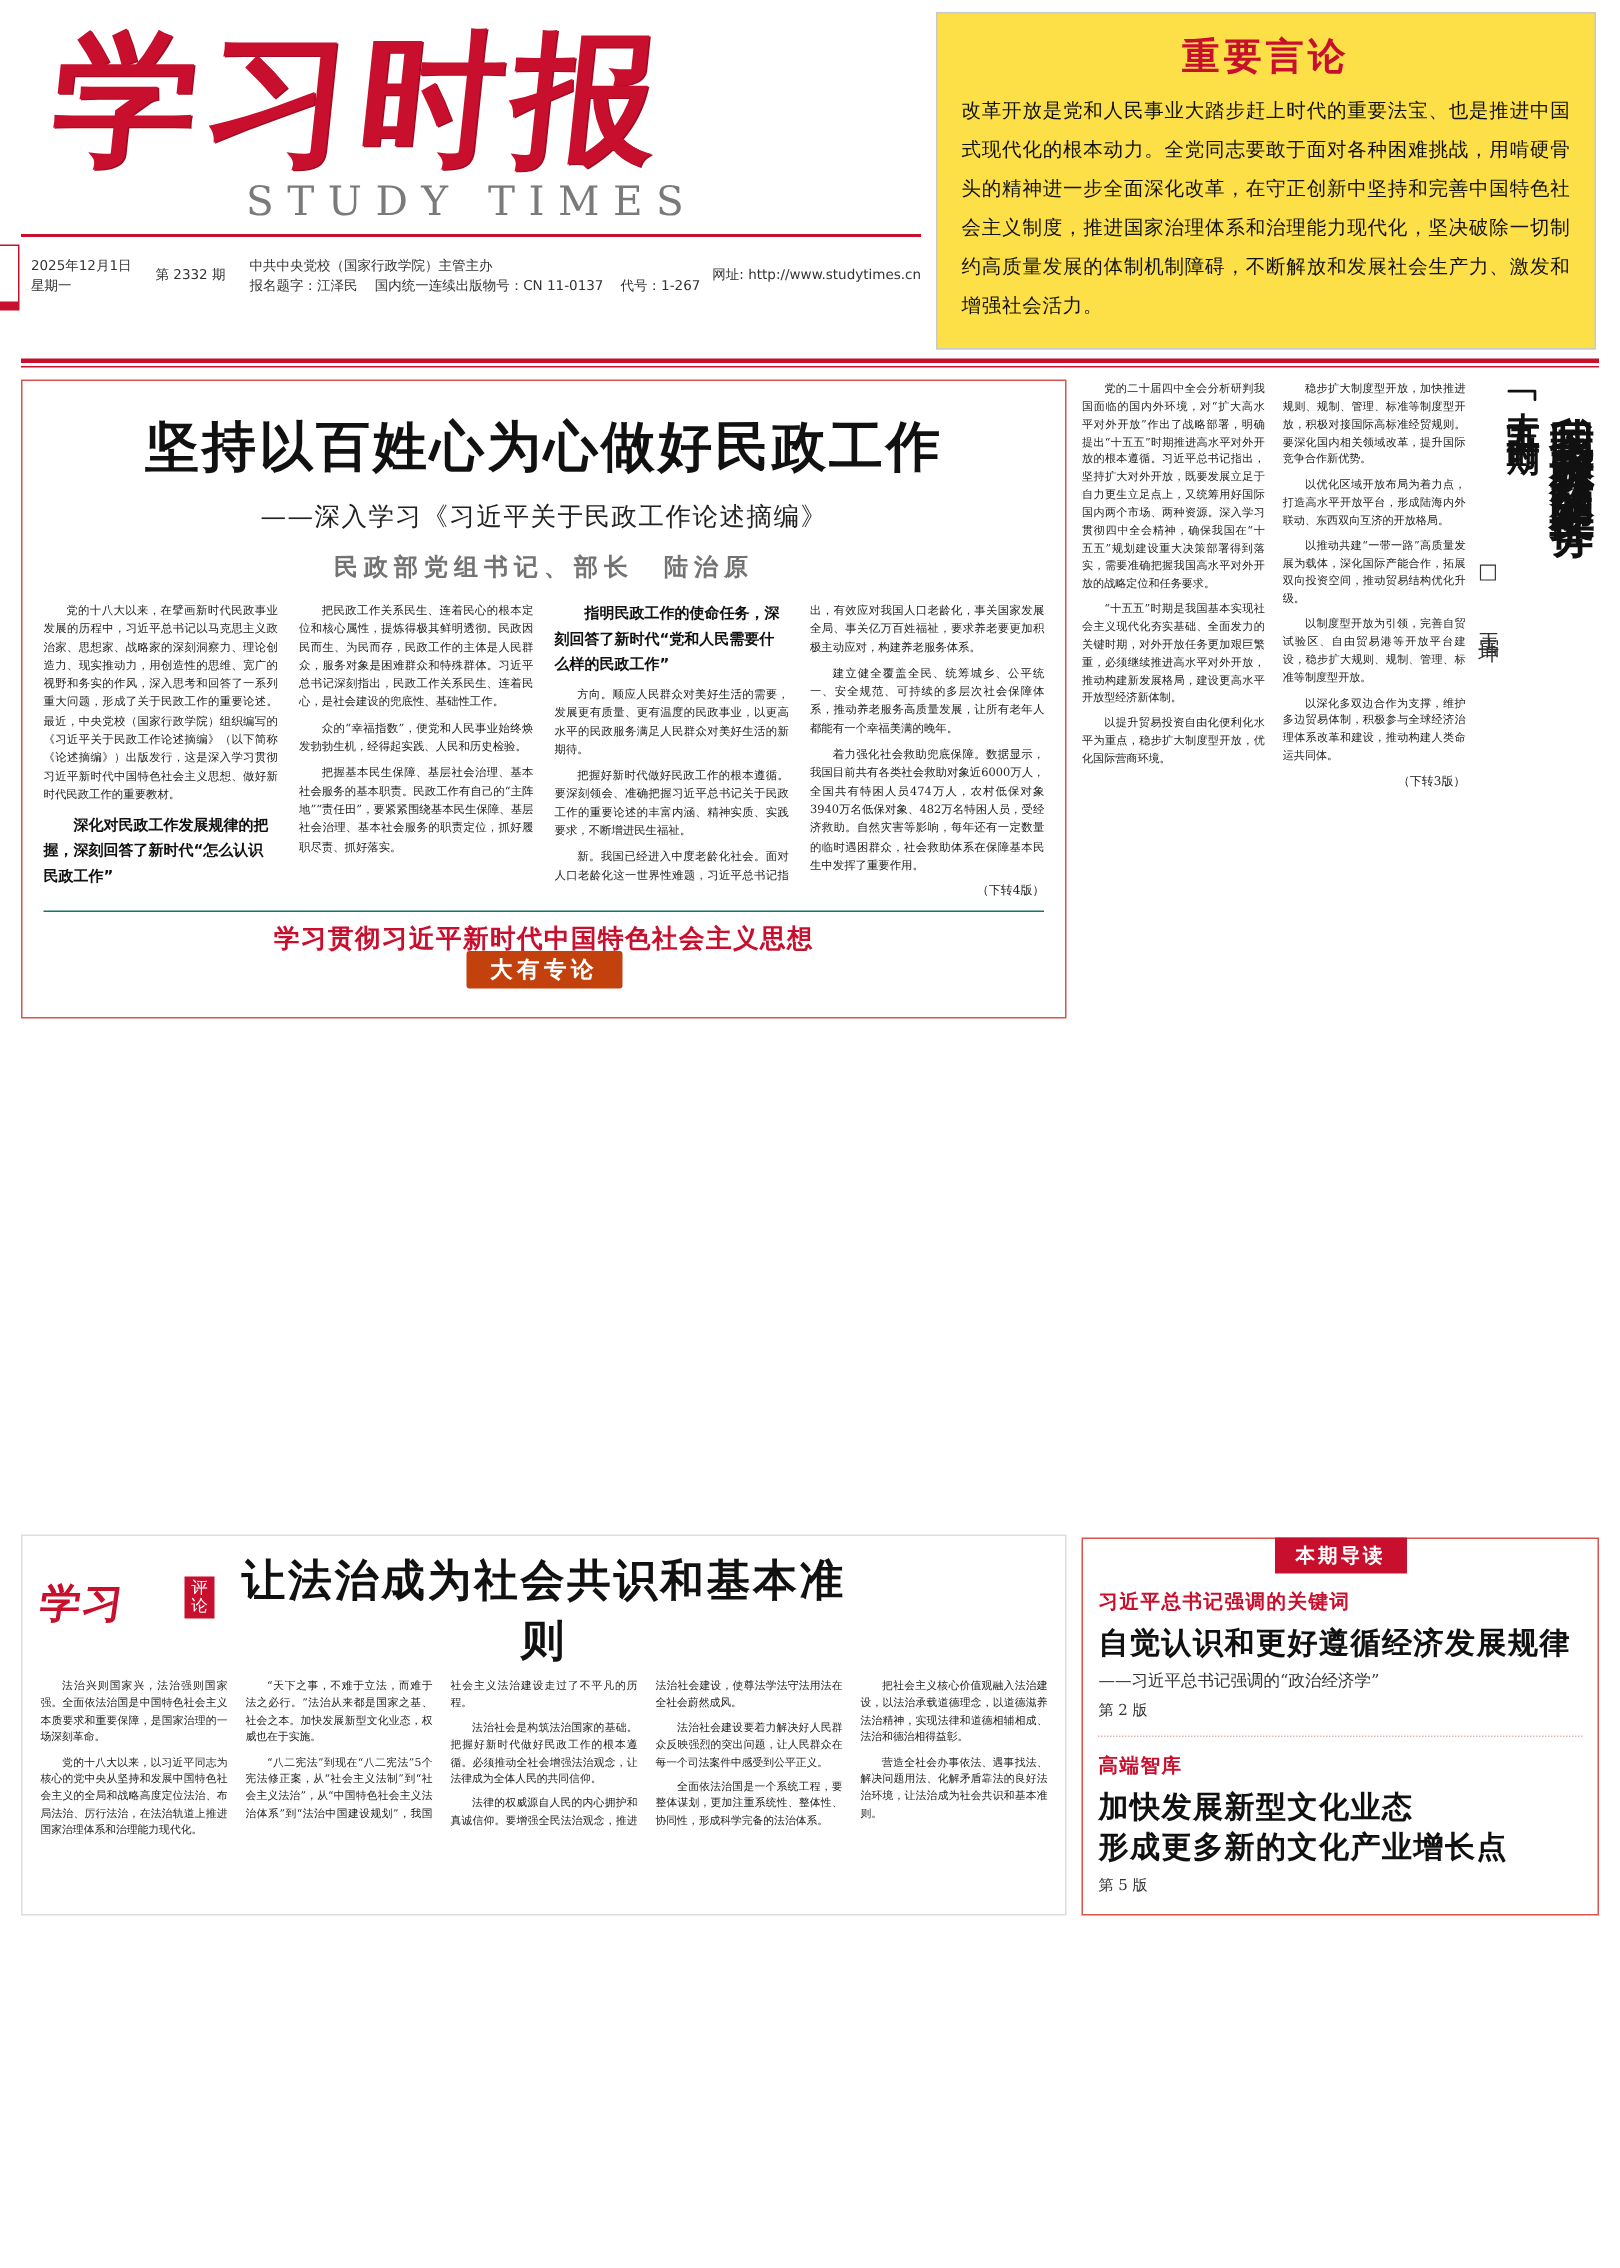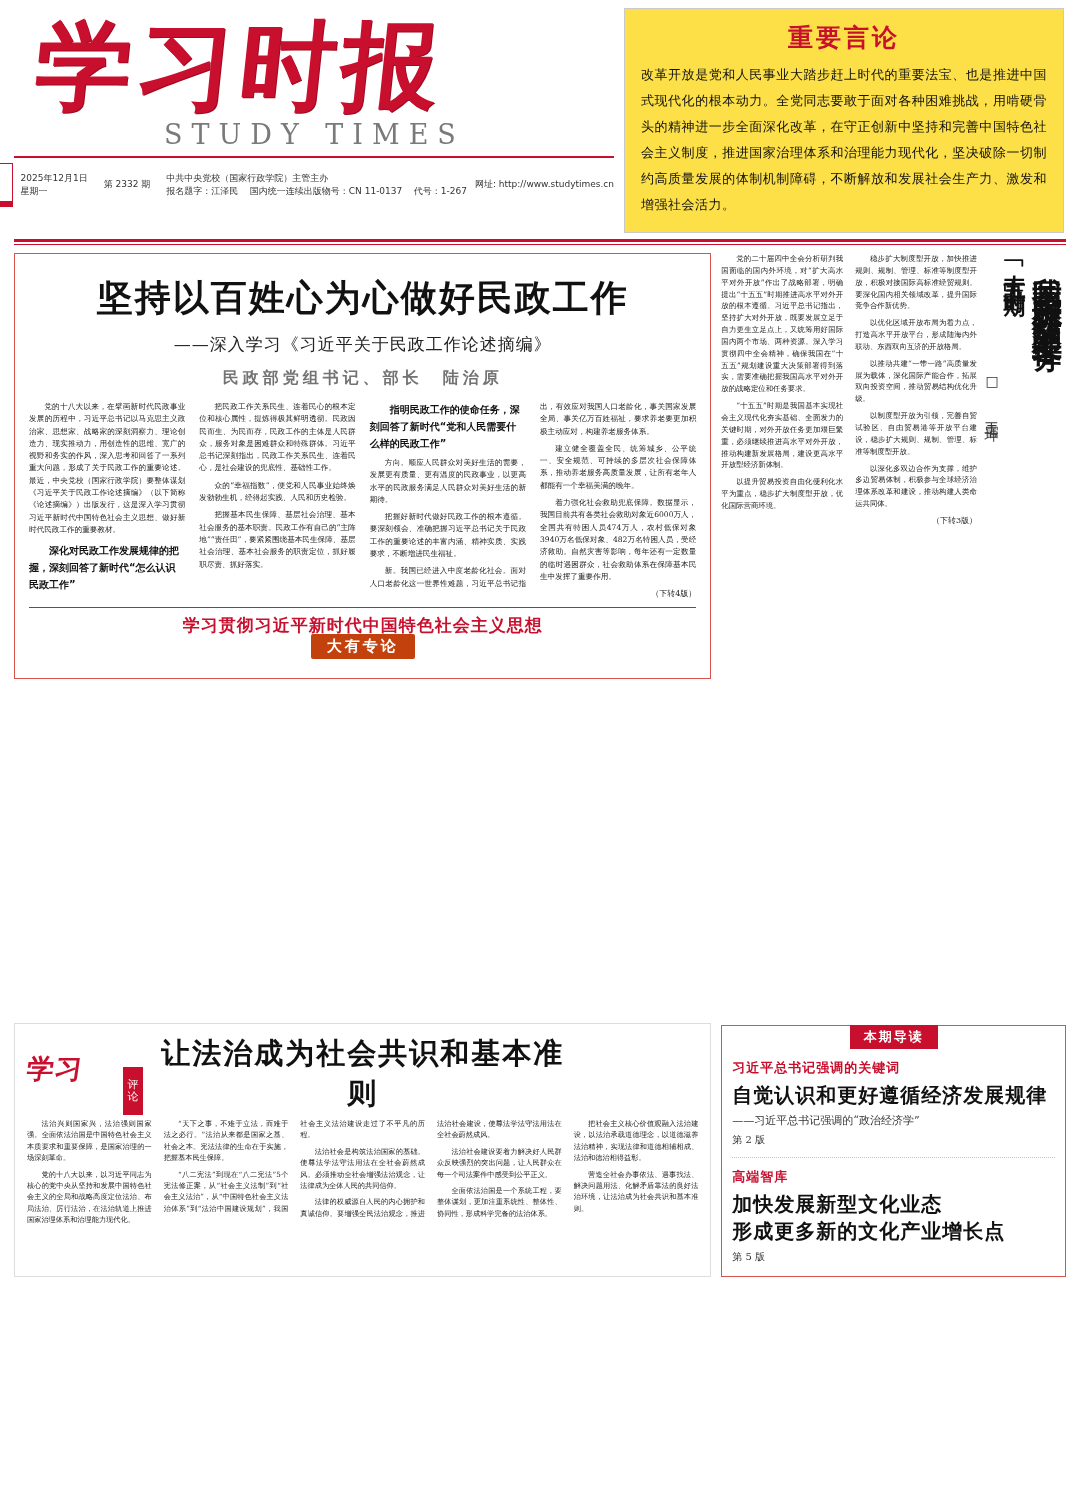--- a/index.html
+++ b/index.html
@@ -120,22 +120,22 @@
 
   .comment-head{display:flex;align-items:center;gap:10px;margin-bottom:4px;}
   .comment-logo{
     width:120px;height:46px;position:relative;flex:none;
   }
   .comment-logo .xx{
     color:#c8102e;font-family:"DejaVu Serif","Liberation Serif",serif;font-weight:bold;
     font-size:27px;transform:skewX(-8deg);display:inline-block;letter-spacing:1px;
   }
   .comment-logo .pl{
-    position:absolute;right:4px;top:16px;background:#c8102e;color:#fff;font-size:11px;
-    padding:12px 3px;line-height:1.1;width:14px;text-align:center;font-family:"DejaVu Serif",serif;
+    position:absolute;right:4px;top:0;background:#c8102e;color:#fff;font-size:11px;
+    padding:2px 3px;line-height:1.1;width:14px;text-align:center;font-family:"DejaVu Serif",serif;
   }
   .comment-title{
     flex:1;text-align:center;font-family:"DejaVu Serif","Liberation Serif",serif;
     font-size:29px;font-weight:bold;letter-spacing:2px;color:#111;
   }
   .comment-byline{
     text-align:center;font-family:"DejaVu Serif","Liberation Serif",serif;font-size:12px;
     color:#111;margin:2px 0 8px;letter-spacing:2px;
   }
   .cols5{column-count:5;column-gap:12px;}
@@ -208,21 +208,21 @@
 
   <div class="main">
 
     <div class="col-left">
       <div class="lead-box">
         <div class="lead-title">坚持以百姓心为心做好民政工作</div>
         <div class="lead-sub">——深入学习《习近平关于民政工作论述摘编》</div>
         <div class="lead-author">民政部党组书记、部长　陆治原</div>
 
         <div class="cols4">
-          <p class="bodytext">党的十八大以来，在擘画新时代民政事业发展的历程中，习近平总书记以马克思主义政治家、思想家、战略家的深刻洞察力、理论创造力、现实推动力，用创造性的思维、宽广的视野和务实的作风，深入思考和回答了一系列重大问题，形成了关于民政工作的重要论述。最近，中央党校（国家行政学院）要整体谋划《习近平关于民政工作论述摘编》（以下简称《论述摘编》）出版发行，这是深入学习贯彻习近平新时代中国特色社会主义思想、做好新时代民政工作的重要教材。</p>
+          <p class="bodytext">党的十八大以来，在擘画新时代民政事业发展的历程中，习近平总书记以马克思主义政治家、思想家、战略家的深刻洞察力、理论创造力、现实推动力，用创造性的思维、宽广的视野和务实的作风，深入思考和回答了一系列重大问题，形成了关于民政工作的重要论述。最近，中央党校（国家行政学院）组织编写的《习近平关于民政工作论述摘编》（以下简称《论述摘编》）出版发行，这是深入学习贯彻习近平新时代中国特色社会主义思想、做好新时代民政工作的重要教材。</p>
           <p class="inline-head">深化对民政工作发展规律的把握，深刻回答了新时代“怎么认识民政工作”</p>
           <p class="bodytext">把民政工作关系民生、连着民心的根本定位和核心属性，提炼得极其鲜明透彻。民政因民而生、为民而存，民政工作的主体是人民群众，服务对象是困难群众和特殊群体。习近平总书记深刻指出，民政工作关系民生、连着民心，是社会建设的兜底性、基础性工作。</p>
           <p class="bodytext">众的“幸福指数”，便党和人民事业始终焕发勃勃生机，经得起实践、人民和历史检验。</p>
           <p class="bodytext">把握基本民生保障、基层社会治理、基本社会服务的基本职责。民政工作有自己的“主阵地”“责任田”，要紧紧围绕基本民生保障、基层社会治理、基本社会服务的职责定位，抓好履职尽责、抓好落实。</p>
           <p class="inline-head">指明民政工作的使命任务，深刻回答了新时代“党和人民需要什么样的民政工作”</p>
           <p class="bodytext">方向。顺应人民群众对美好生活的需要，发展更有质量、更有温度的民政事业，以更高水平的民政服务满足人民群众对美好生活的新期待。</p>
           <p class="bodytext">把握好新时代做好民政工作的根本遵循。要深刻领会、准确把握习近平总书记关于民政工作的重要论述的丰富内涵、精神实质、实践要求，不断增进民生福祉。</p>
           <p class="bodytext">新。我国已经进入中度老龄化社会。面对人口老龄化这一世界性难题，习近平总书记指出，有效应对我国人口老龄化，事关国家发展全局、事关亿万百姓福祉，要求养老要更加积极主动应对，构建养老服务体系。</p>
           <p class="bodytext">建立健全覆盖全民、统筹城乡、公平统一、安全规范、可持续的多层次社会保障体系，推动养老服务高质量发展，让所有老年人都能有一个幸福美满的晚年。</p>
           <p class="bodytext">着力强化社会救助兜底保障。数据显示，我国目前共有各类社会救助对象近6000万人，全国共有特困人员474万人，农村低保对象3940万名低保对象、482万名特困人员，受经济救助。自然灾害等影响，每年还有一定数量的临时遇困群众，社会救助体系在保障基本民生中发挥了重要作用。</p>
@@ -264,23 +264,23 @@
         <div class="comment-logo">
           <span class="xx">学习</span>
           <span class="pl">评论</span>
         </div>
         <div class="comment-title">让法治成为社会共识和基本准则</div>
         <div style="width:120px;"></div>
       </div>
       <div class="cols5">
         <p class="bodytext">法治兴则国家兴，法治强则国家强。全面依法治国是中国特色社会主义本质要求和重要保障，是国家治理的一场深刻革命。</p>
         <p class="bodytext">党的十八大以来，以习近平同志为核心的党中央从坚持和发展中国特色社会主义的全局和战略高度定位法治、布局法治、厉行法治，在法治轨道上推进国家治理体系和治理能力现代化。</p>
-        <p class="bodytext">“天下之事，不难于立法，而难于法之必行。”法治从来都是国家之基、社会之本。宪法法律的生命在于实施，把握基本民生保障。</p>
+        <p class="bodytext">“天下之事，不难于立法，而难于法之必行。”法治从来都是国家之基、社会之本。加快发展新型文化业态，权威也在于实施。</p>
         <p class="bodytext">“八二宪法”到现在“八二宪法”5个宪法修正案，从“社会主义法制”到“社会主义法治”，从“中国特色社会主义法治体系”到“法治中国建设规划”，我国社会主义法治建设走过了不平凡的历程。</p>
-        <p class="bodytext">法治社会是构筑法治国家的基础。使尊法学法守法用法在全社会蔚然成风。必须推动全社会增强法治观念，让法律成为全体人民的共同信仰。</p>
+        <p class="bodytext">法治社会是构筑法治国家的基础。把握好新时代做好民政工作的根本遵循。必须推动全社会增强法治观念，让法律成为全体人民的共同信仰。</p>
         <p class="bodytext">法律的权威源自人民的内心拥护和真诚信仰。要增强全民法治观念，推进法治社会建设，使尊法学法守法用法在全社会蔚然成风。</p>
         <p class="bodytext">法治社会建设要着力解决好人民群众反映强烈的突出问题，让人民群众在每一个司法案件中感受到公平正义。</p>
         <p class="bodytext">全面依法治国是一个系统工程，要整体谋划，更加注重系统性、整体性、协同性，形成科学完备的法治体系。</p>
         <p class="bodytext">把社会主义核心价值观融入法治建设，以法治承载道德理念，以道德滋养法治精神，实现法律和道德相辅相成、法治和德治相得益彰。</p>
         <p class="bodytext">营造全社会办事依法、遇事找法、解决问题用法、化解矛盾靠法的良好法治环境，让法治成为社会共识和基本准则。</p>
       </div>
     </div>
 
     <div class="lower-right">
       <div class="guide">

